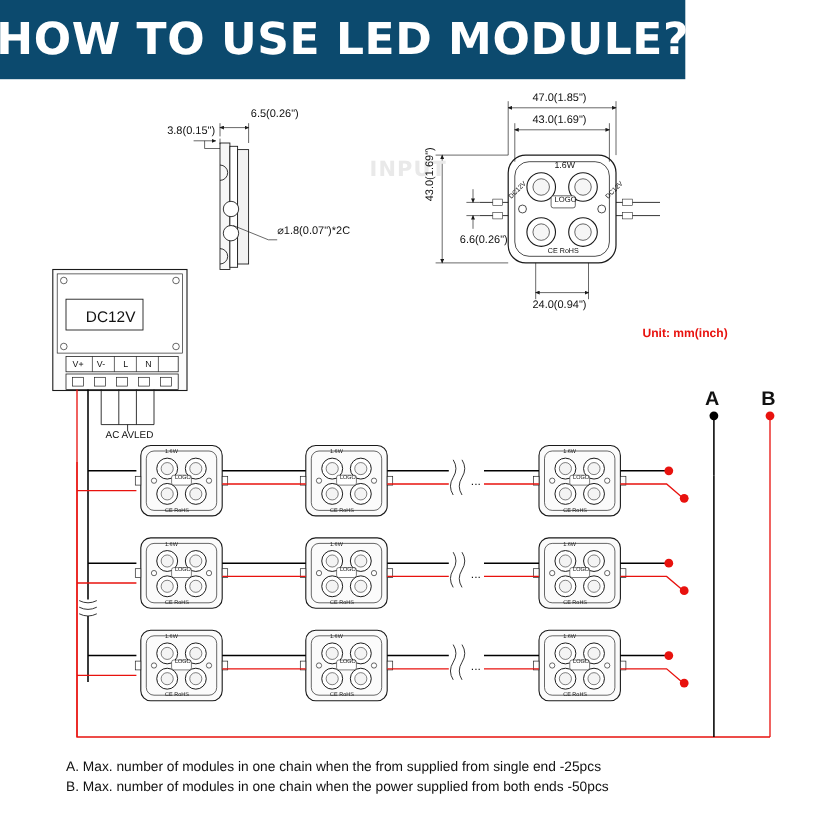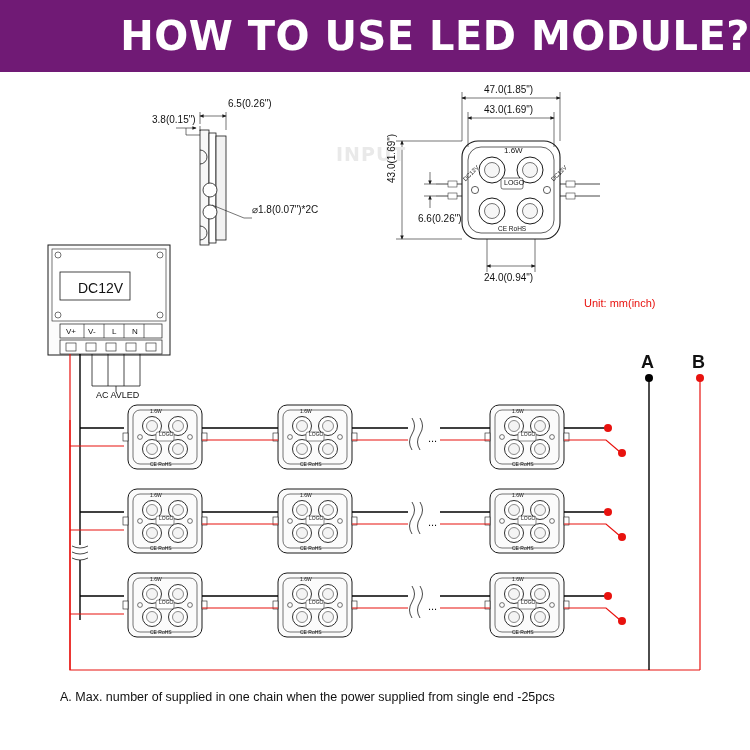--- a/index.html
+++ b/index.html
@@ -8,35 +8,35 @@
     background:#ffffff;
     font-family:"Liberation Sans", sans-serif;
     color:#111;
     overflow:hidden;
     position:relative;
   }
   #root{position:relative;width:750px;height:750px;}
 
   
   .title-bar{
-    position:absolute;left:0;top:0;width:750px;height:72px;
-    background:#701a75;
-    display:flex;align-items:center;justify-content:flex-end;
+    position:absolute;left:0;top:0;width:623px;height:72px;
+    background:#0c4a6e;
+    display:flex;align-items:center;justify-content:center;
   }
   .title-bar .title-text{
     color:#fff;
     font-family:"DejaVu Sans", sans-serif;
     font-weight:bold;
     font-size:40px;
     letter-spacing:0.5px;
     white-space:nowrap;
   }
   .lbl{position:absolute;font-size:10px;color:#111;white-space:nowrap;}
   .lbl-sm{position:absolute;font-size:8px;color:#111;white-space:nowrap;}
-  .lbl-red{position:absolute;font-size:11px;color:#e8120e;font-weight:normal;white-space:nowrap;}
+  .lbl-red{position:absolute;font-size:11px;color:#e8120e;font-weight:bold;white-space:nowrap;}
   .lbl-big{position:absolute;font-size:15px;color:#111;font-weight:bold;white-space:nowrap;}
 
   
   .notes{
     position:absolute;left:60px;top:688px;width:660px;
     font-size:12.5px;line-height:18px;color:#111;
   }
   .notes div{white-space:nowrap;}
 
   
@@ -347,16 +347,17 @@
   <div class="lbl-sm" style="left:159px;top:599px;font-size:5px;">LOGO</div>
   <div class="lbl-sm" style="left:150px;top:629px;font-size:5px;">CE RoHS</div>
   <div class="lbl-sm" style="left:300px;top:576px;font-size:5px;">1.6W</div>
   <div class="lbl-sm" style="left:309px;top:599px;font-size:5px;">LOGO</div>
   <div class="lbl-sm" style="left:300px;top:629px;font-size:5px;">CE RoHS</div>
   <div class="lbl-sm" style="left:512px;top:576px;font-size:5px;">1.6W</div>
   <div class="lbl-sm" style="left:521px;top:599px;font-size:5px;">LOGO</div>
   <div class="lbl-sm" style="left:512px;top:629px;font-size:5px;">CE RoHS</div>
 
   <div class="notes">
-    <div>A. Max. number of supplied in one chain when the power supplied from single end -25pcs</div>
+    <div>A. Max. number of modules in one chain when the from supplied from single end -25pcs</div>
+    <div>B. Max. number of modules in one chain when the power supplied from both ends -50pcs</div>
   </div>
 
 </div>
 
 </body></html>

